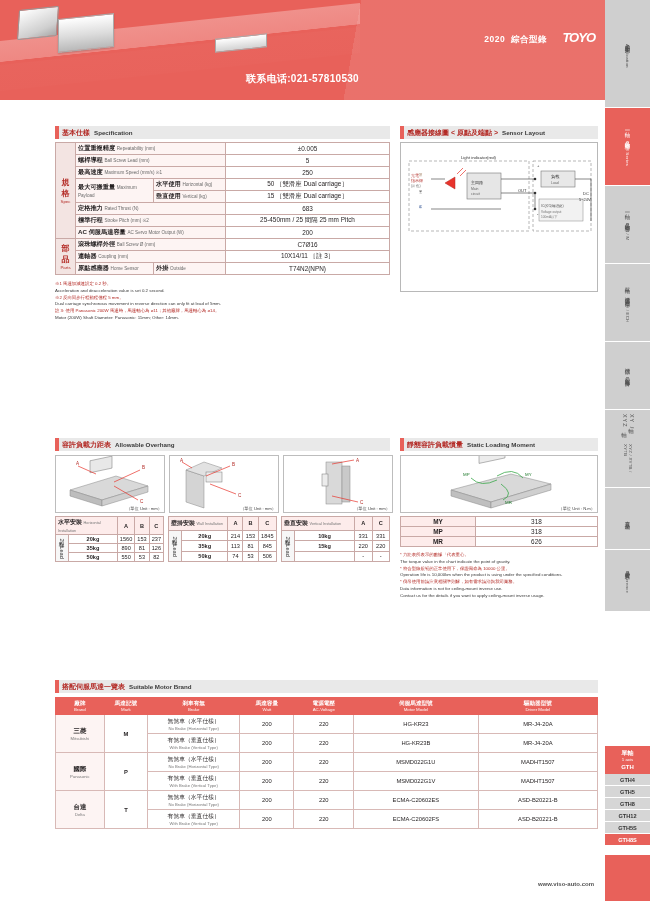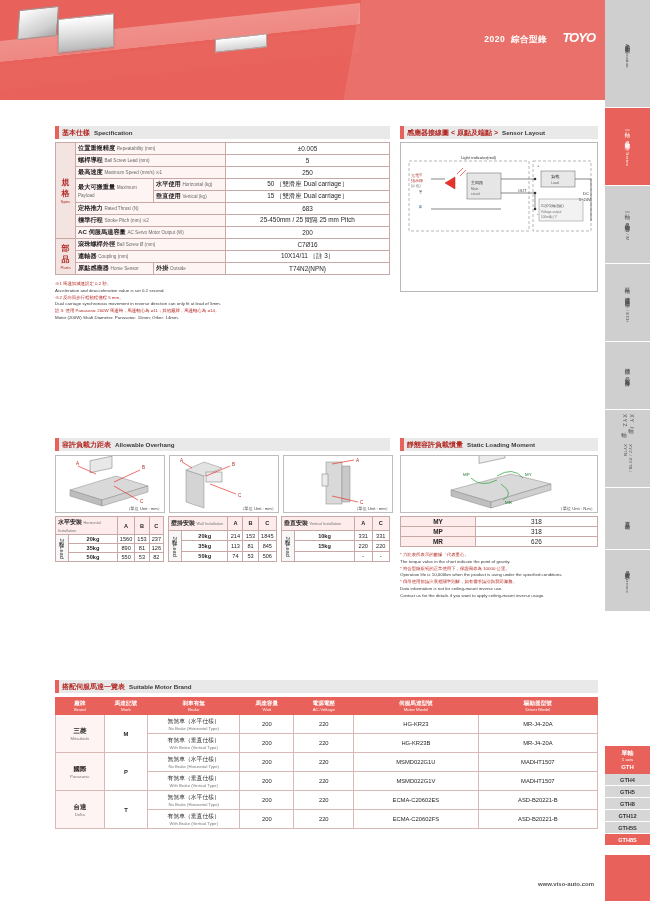--- a/index.html
+++ b/index.html
@@ -159,20 +159,21 @@
   <div class="rail"></div>
   <div class="motor-box"></div>
   <div class="slider-block"></div>
   <div class="slider-block2"></div>
   <div class="stripe"></div>
   <div class="banner-year">
     <span>2020</span>
     &nbsp;<span>綜合型錄</span>
   </div>
   <div class="toyo-logo">TOYO</div>
+  <div class="phone">联系电话:021-57810530</div>
 </div>
 
 <div class="tabcol">
   <div class="tab" style="height:108px">
     <span>應用案例</span>
     <span class="en">Application</span>
   </div>
   <div class="tab active" style="height:78px">
     <span>一軸 . 多軸組合</span>
     <span class="en">GTH Series</span>

